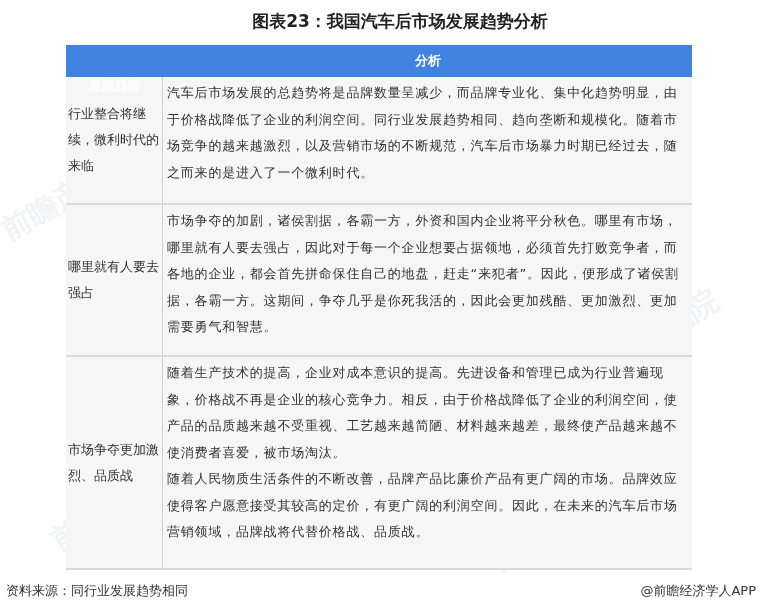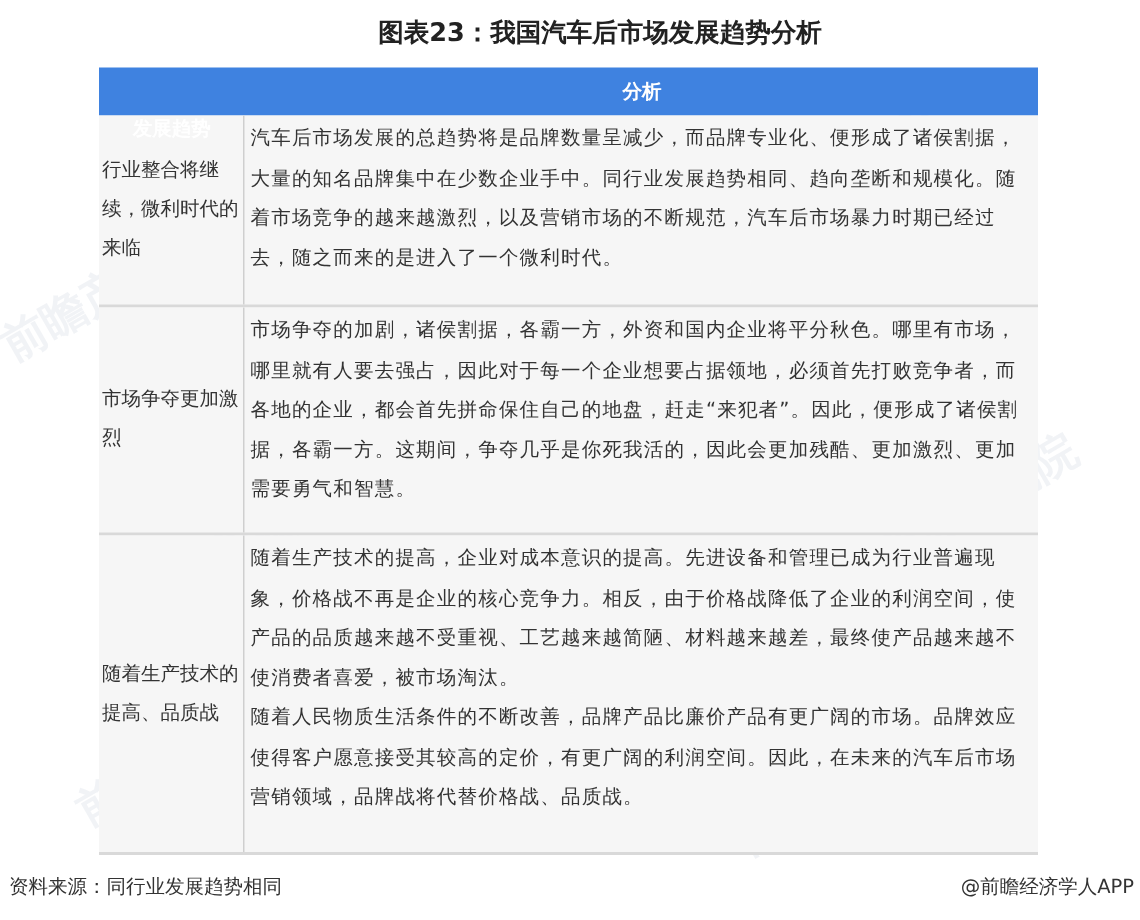--- a/index.html
+++ b/index.html
@@ -33,31 +33,31 @@
 <div class="title">图表23：我国汽车后市场发展趋势分析</div>
 
 <div class="tbl">
   <div class="hdr">
     <div class="c1">发展趋势</div>
     <div class="c2">分析</div>
   </div>
   <div class="row r1">
     <div class="c1">行业整合将继续，微利时代的来临</div>
     <div class="c2">
-      <div>汽车后市场发展的总趋势将是品牌数量呈减少，而品牌专业化、便形成了诸侯割据，大量的知名品牌集中在少数企业手中。同行业发展趋势相同、趋向垄断和规模化。随着市场竞争的越来越激烈，以及营销市场的不断规范，汽车后市场暴力时期已经过去，随之而来的是进入了一个微利时代。</div>
+      <div>汽车后市场发展的总趋势将是品牌数量呈减少，而品牌专业化、集中化趋势明显，由于价格战降低了企业的利润空间。同行业发展趋势相同、趋向垄断和规模化。随着市场竞争的越来越激烈，以及营销市场的不断规范，汽车后市场暴力时期已经过去，随之而来的是进入了一个微利时代。</div>
     </div>
   </div>
   <div class="row r2">
-    <div class="c1">市场争夺更加激烈</div>
+    <div class="c1">哪里就有人要去强占</div>
     <div class="c2">
       <div>市场争夺的加剧，诸侯割据，各霸一方，外资和国内企业将平分秋色。哪里有市场，哪里就有人要去强占，因此对于每一个企业想要占据领地，必须首先打败竞争者，而各地的企业，都会首先拼命保住自己的地盘，赶走“来犯者”。因此，便形成了诸侯割据，各霸一方。这期间，争夺几乎是你死我活的，因此会更加残酷、更加激烈、更加需要勇气和智慧。</div>
     </div>
   </div>
   <div class="row r3">
-    <div class="c1">随着生产技术的提高、品质战</div>
+    <div class="c1">市场争夺更加激烈、品质战</div>
     <div class="c2">
       <div>随着生产技术的提高，企业对成本意识的提高。先进设备和管理已成为行业普遍现象，价格战不再是企业的核心竞争力。相反，由于价格战降低了企业的利润空间，使产品的品质越来越不受重视、工艺越来越简陋、材料越来越差，最终使产品越来越不使消费者喜爱，被市场淘汰。</div>
       <div>随着人民物质生活条件的不断改善，品牌产品比廉价产品有更广阔的市场。品牌效应使得客户愿意接受其较高的定价，有更广阔的利润空间。因此，在未来的汽车后市场营销领域，品牌战将代替价格战、品质战。</div>
     </div>
   </div>
 </div>
 
 <div class="footer-left">资料来源：同行业发展趋势相同</div>
 <div class="footer-right">@前瞻经济学人APP</div>
 

